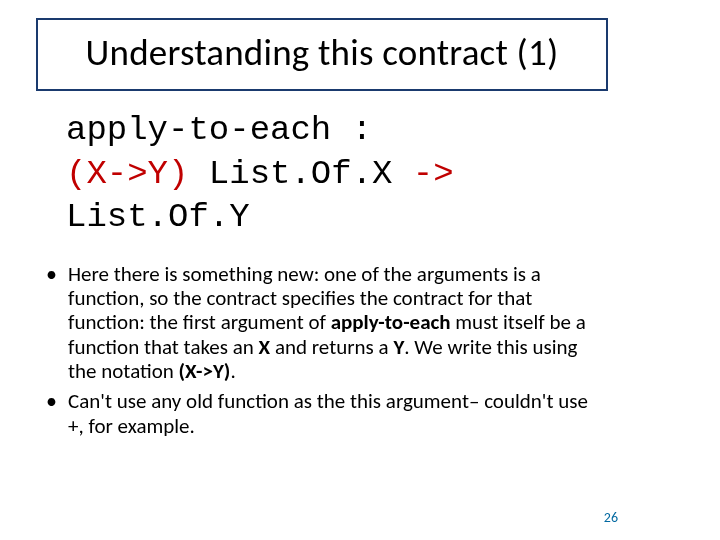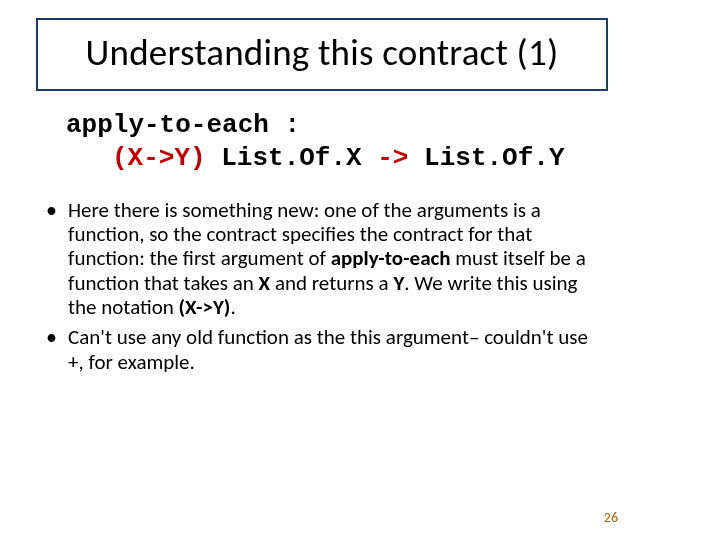--- a/index.html
+++ b/index.html
@@ -16,26 +16,26 @@
     margin: 0 8px 18px 8px;
     text-align: center;
   }
   .title-box h1 {
     font-size: 37px;
     font-weight: 400;
     letter-spacing: 0.2px;
   }
   .code-block {
     font-family: Consolas, "Courier New", monospace;
-    font-weight: 700;
-    font-size: 26px;
+    font-weight: 400;
+    font-size: 34px;
     line-height: 1.28;
     margin: 0 0 22px 38px;
   }
-  .code-line2 { margin-left: 46px; }
+  .code-line2 { }
   .red { color: #c00000; }
   .bullets {
     list-style: none;
     margin: 0 16px 0 18px;
   }
   .bullets > li {
     position: relative;
     padding-left: 22px;
     font-size: 21px;
     line-height: 1.16;
@@ -47,21 +47,21 @@
     left: 0;
     top: 0;
     font-size: 22px;
   }
   .b1 b, .b2 b { font-weight: 700; }
   .pagenum {
     position: absolute;
     right: 26px;
     bottom: 14px;
     font-size: 14px;
-    color: #a16207;
+    color: #0369a1;
   }
 </style>
 </head>
 <body>
 
 <div class="slide">
 
   <div class="title-box">
     <h1>Understanding this contract (1)</h1>
   </div>

